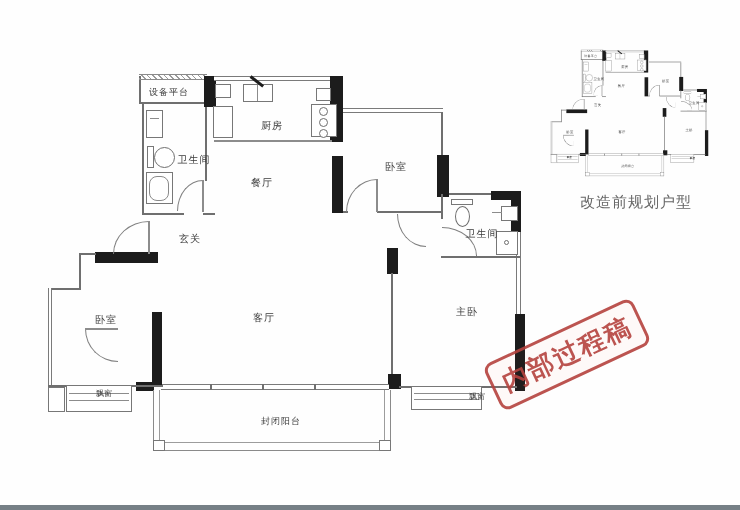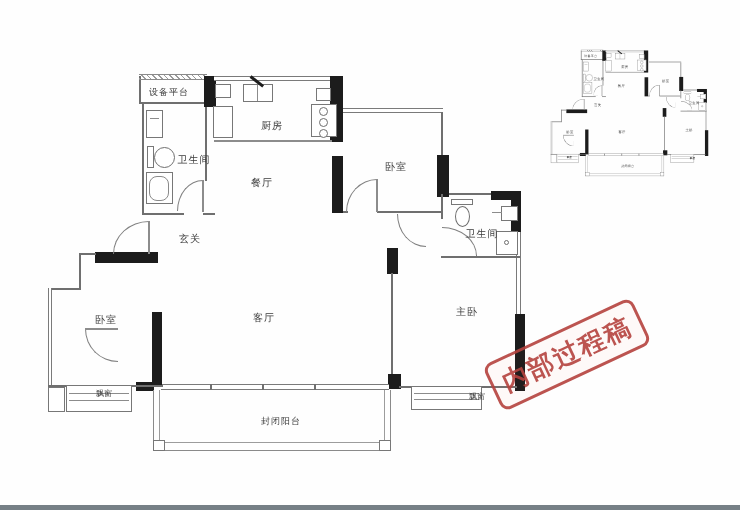--- a/index.html
+++ b/index.html
@@ -256,18 +256,19 @@
     <div class="lbl" style="left:396px;top:167px;">卧室</div>
     <div class="lbl" style="left:482px;top:234px;">卫生间</div>
     <div class="lbl" style="left:106px;top:320px;">卧室</div>
     <div class="lbl" style="left:264px;top:318px;">客厅</div>
     <div class="lbl" style="left:467px;top:312px;">主卧</div>
     <div class="lbl s8" style="left:104px;top:394px;">飘窗</div>
     <div class="lbl s8" style="left:477px;top:397px;">飘窗</div>
     <div class="lbl s9" style="left:281px;top:421px;">封闭阳台</div>
   </div>
     </div>
+  <div class="caption" style="left:636px;top:202px;font-size:15px;letter-spacing:1px;">改造前规划户型</div>
 
   <div id="stamp">内部过程稿</div>
 
 
   <div id="bottom-bar"></div>
 </div>
 
 </body></html>

